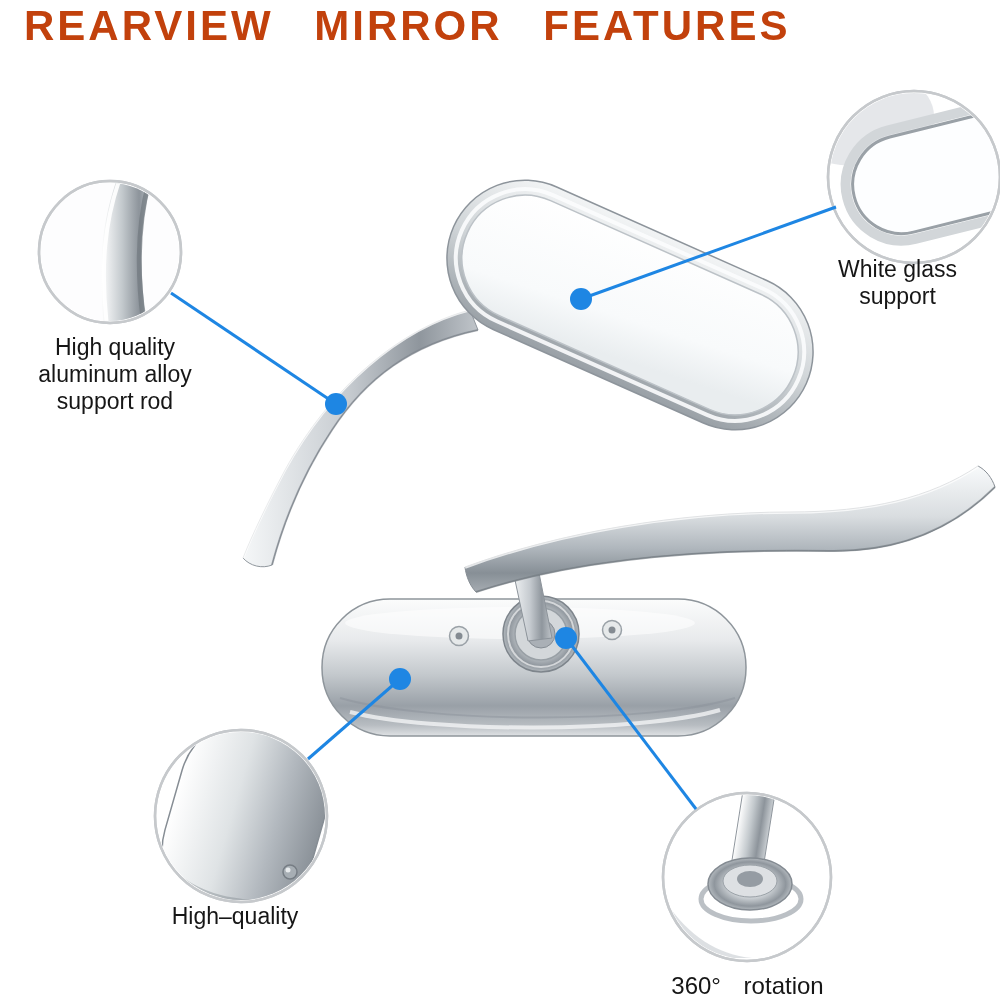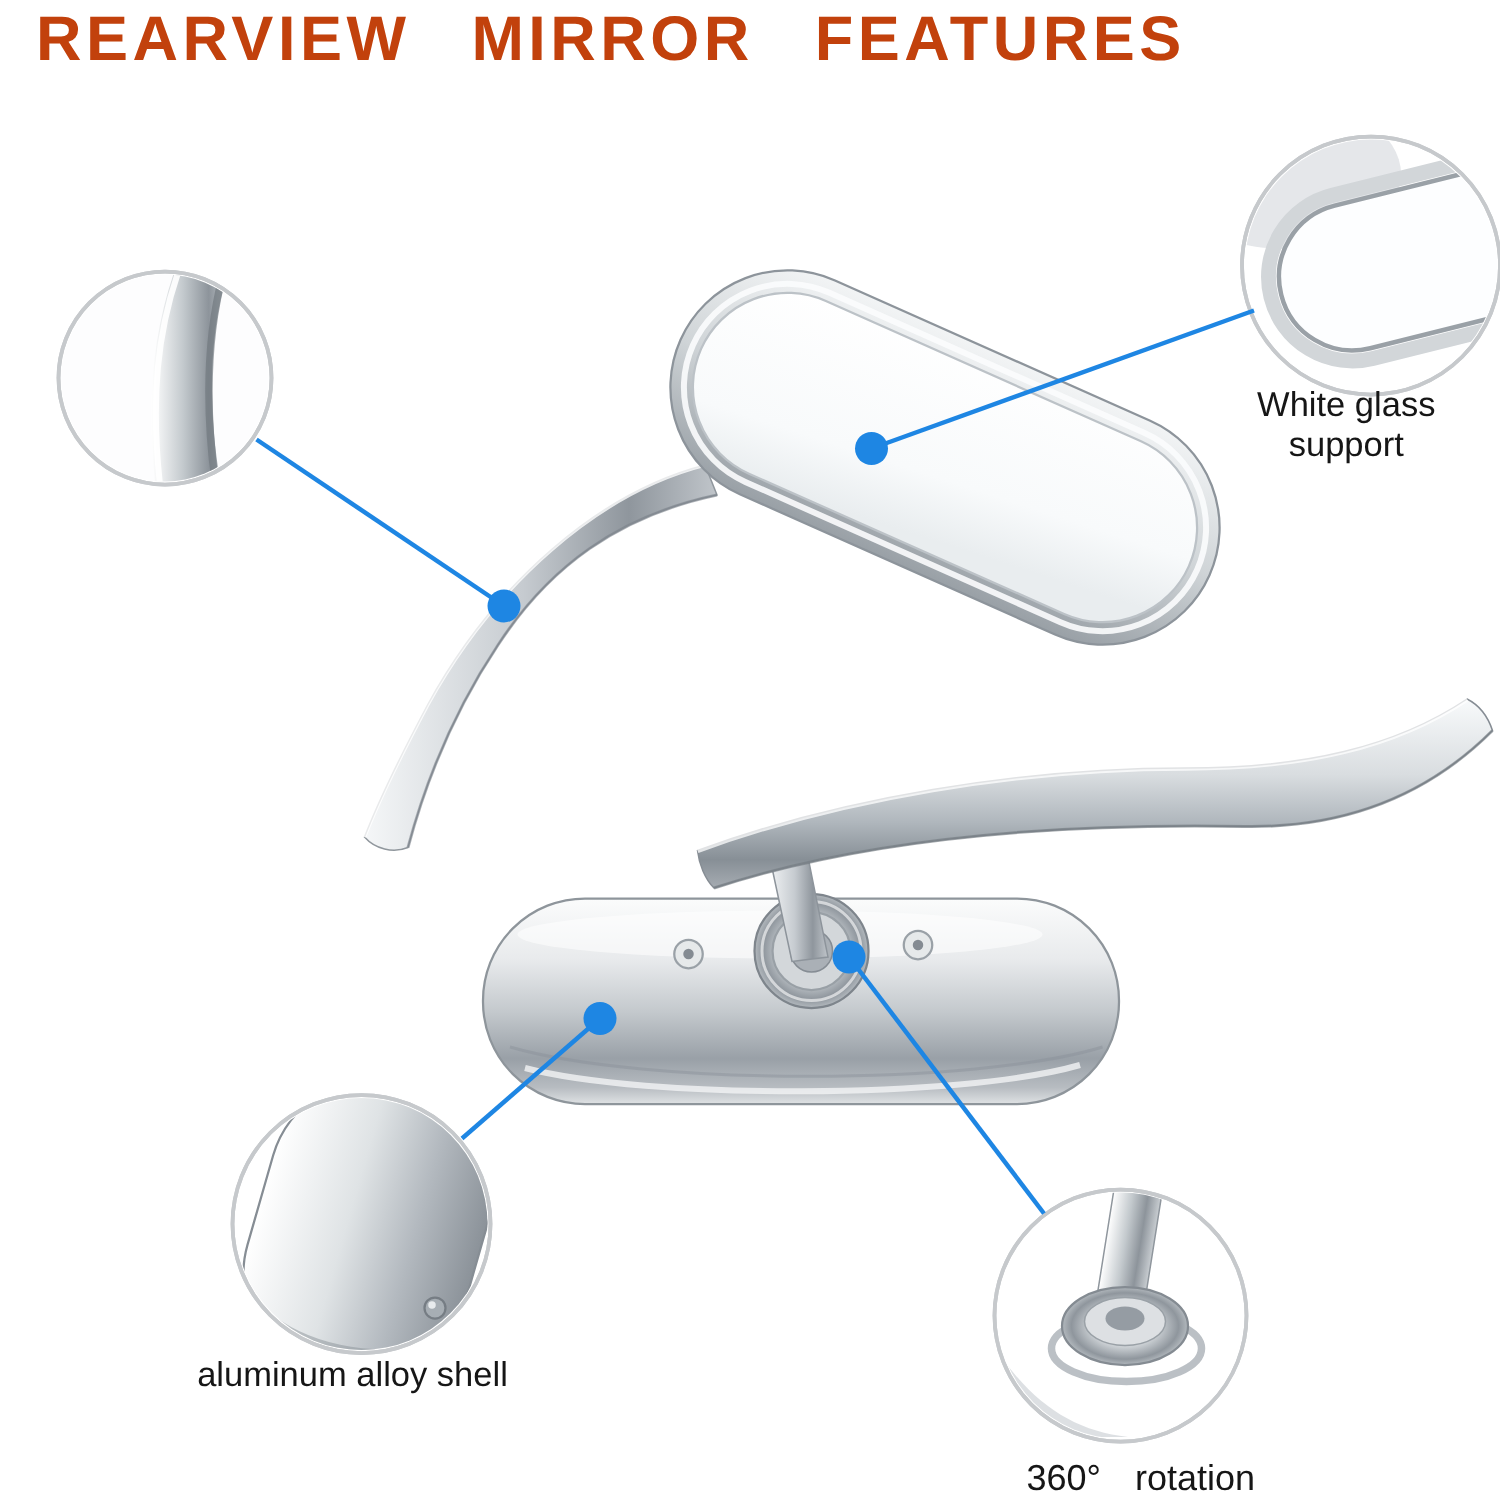--- a/index.html
+++ b/index.html
@@ -17,21 +17,21 @@
     letter-spacing: 3px; word-spacing: 26px; white-space: nowrap;
   }
   .callout-label {
     position: absolute; text-align: center; color: #161616;
     font-size: 23px; line-height: 27px;
   }
   .callout-label .line { display: block; }
   #label-support-rod { left: 5px;   top: 334px; width: 220px; }
   #label-glass       { left: 810px; top: 256px; width: 175px; text-align: center; }
   #label-shell       { left: 105px; top: 903px; width: 260px; }
-  #label-rotation    { left: 638px; top: 972px; width: 245px; font-size: 24px; word-spacing: 16px; }
+  #label-rotation    { left: 625px; top: 972px; width: 245px; font-size: 24px; word-spacing: 16px; }
 </style>
 </head>
 <body>
 
 <div class="stage">
 
   <svg class="art" width="1000" height="1000" viewBox="0 0 1000 1000">
     <defs>
       <linearGradient id="gRim" x1="0" y1="0" x2="0" y2="1">
         <stop offset="0" stop-color="#f2f4f5"></stop>
@@ -201,27 +201,32 @@
     <g fill="#1E86E3">
       <circle cx="336" cy="404" r="11"></circle>
       <circle cx="581" cy="299" r="11"></circle>
       <circle cx="400" cy="679" r="11"></circle>
       <circle cx="566" cy="638" r="11"></circle>
     </g>
   </svg>
 
   <div class="title">REARVIEW MIRROR FEATURES</div>
 
+  <div class="callout-label" id="label-support-rod">
+    <span class="line">High quality</span>
+    <span class="line">aluminum alloy</span>
+    <span class="line">support rod</span>
+  </div>
 
   <div class="callout-label" id="label-glass">
     <span class="line">White glass</span>
     <span class="line">support</span>
   </div>
 
   <div class="callout-label" id="label-shell">
-    <span class="line">aluminum alloy shell</span>
+    <span class="line">High–quality</span>
   </div>
 
   <div class="callout-label" id="label-rotation">
     <span class="line">360° rotation</span>
   </div>
 
 </div>
 
 </body></html>

